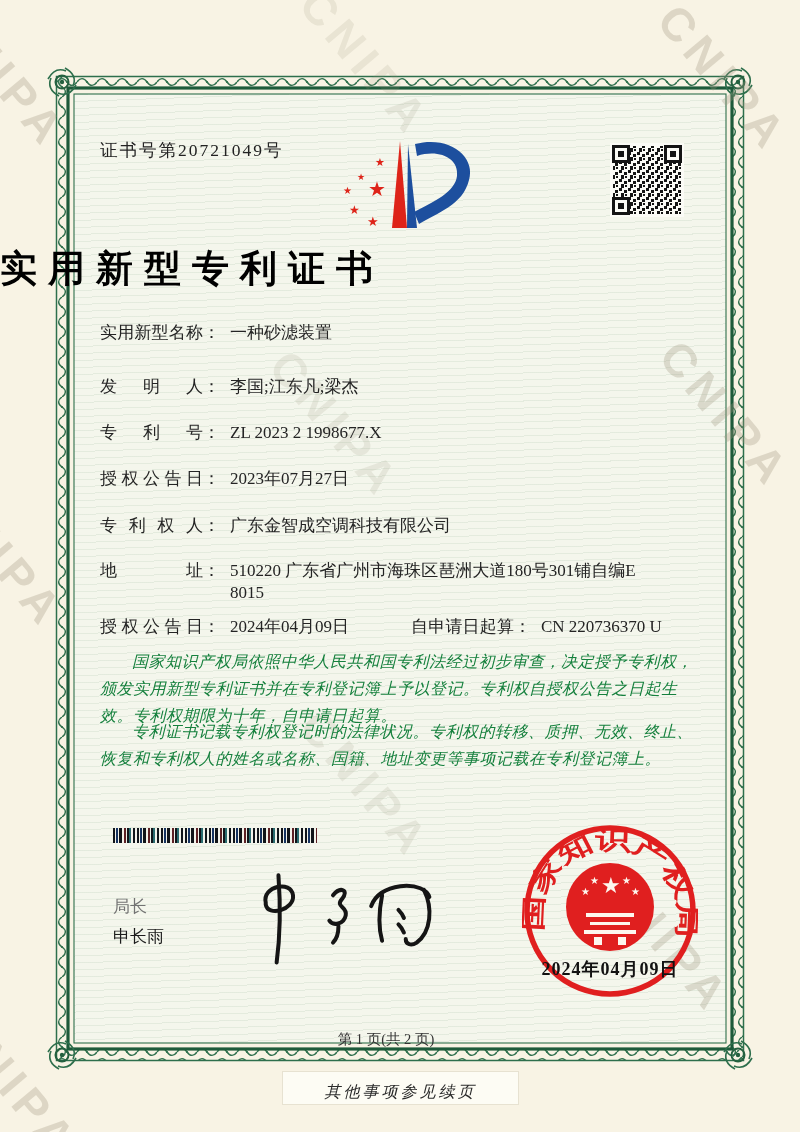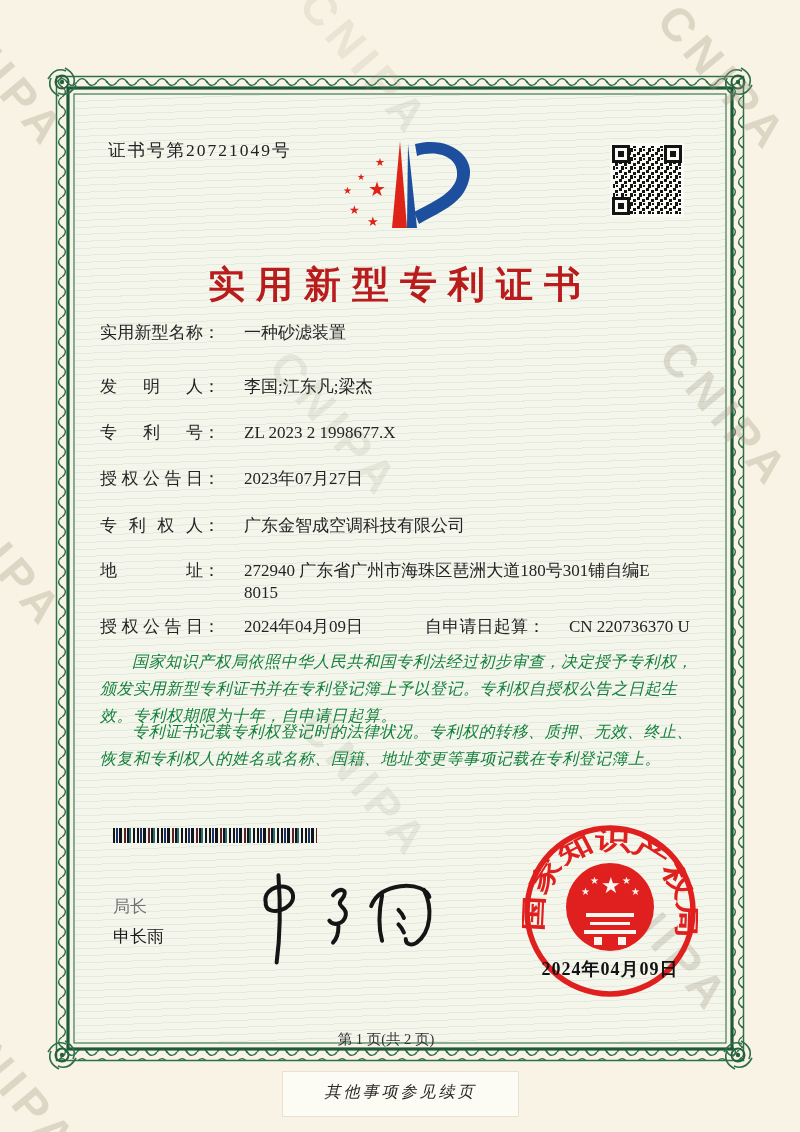--- a/index.html
+++ b/index.html
@@ -23,32 +23,32 @@
   .wm{
     z-index:3;pointer-events:none;
     font-family:"Liberation Sans","DejaVu Sans",sans-serif;
     font-weight:700;font-size:46px;letter-spacing:7px;
     color:rgba(158,150,126,0.30);
     transform-origin:left top;transform:rotate(50deg);
     white-space:nowrap;
   }
   .wm.faint{color:rgba(158,150,126,0.16);}
   .content{z-index:4;}
-  .cert-no{left:100px;top:138px;font-size:17.5px;letter-spacing:2px;color:#222;margin-left:8px;}
+  .cert-no{left:100px;top:138px;font-size:17.5px;letter-spacing:2px;color:#222;}
   .title{
-    left:0;top:260px;width:800px;text-align:center;
-    font-size:37px;font-weight:700;letter-spacing:11px;color:#b91c1c;
+    left:0;top:244px;width:800px;
+    font-size:37px;font-weight:700;letter-spacing:11px;color:#000000;
   }
   .row{left:100px;width:610px;font-size:17px;line-height:22px;color:#242424;}
   .f-label{
     display:inline-block;width:103px;text-align:justify;text-align-last:justify;
     vertical-align:top;
   }
   .colon{display:inline-block;vertical-align:top;}
-  .f-value{display:inline-block;margin-left:24px;vertical-align:top;max-width:480px;white-space:pre-line;}
+  .f-value{display:inline-block;margin-left:10px;vertical-align:top;max-width:480px;white-space:pre-line;}
   .pair2{margin-left:62px;}
   .para{
     left:100px;width:608px;font-size:16px;line-height:27px;
     text-indent:2em;font-style:italic;letter-spacing:0.5px;color:#15803d;
   }
   .barcode{
     left:113px;top:828px;width:204px;height:15px;
     background:repeating-linear-gradient(90deg,
       #11151a 0 2px, #f2f2ea 2px 3px,
       #15325f 3px 5px, #f2f2ea 5px 6px,
@@ -60,21 +60,21 @@
   .director-title{left:113px;top:895px;font-size:17px;font-family:"Liberation Sans","DejaVu Sans",sans-serif;color:#737373;}
   .director-name{left:113px;top:925px;font-size:17px;font-family:Liberation Serif, serif;color:#1c1c1c;}
   .sign-svg{left:228px;top:868px;}
   .seal{left:522px;top:823px;width:176px;height:176px;z-index:4;}
   .seal-date{
     left:522px;top:957px;width:176px;text-align:center;
     font-size:18px;font-weight:600;color:#121212;z-index:5;letter-spacing:1px;
   }
   .page-foot{left:0;top:1030px;width:772px;text-align:center;font-size:14.5px;color:#333;}
   .note-box{
-    left:283px;top:1072px;width:235px;height:44px;line-height:40px;
+    left:283px;top:1072px;width:235px;height:32px;line-height:40px;
     background:#fdfcf4;text-align:center;font-size:16px;font-style:italic;
     letter-spacing:3px;color:#2a2a2a;box-shadow:0 0 0 1px rgba(200,195,175,0.35);
   }
 </style>
 </head>
 <body>
 
 <div class="abs inner-paper"></div>
 
 <svg class="abs frame-svg" width="800" height="1132" viewBox="0 0 800 1132">
@@ -171,21 +171,21 @@
 <div class="abs content row" style="top:422px">
   <span class="f-label">专利号</span><span class="colon">：</span><span class="f-value">ZL 2023 2 1998677.X</span>
 </div>
 <div class="abs content row" style="top:468px">
   <span class="f-label">授权公告日</span><span class="colon">：</span><span class="f-value">2023年07月27日</span>
 </div>
 <div class="abs content row" style="top:515px">
   <span class="f-label">专利权人</span><span class="colon">：</span><span class="f-value">广东金智成空调科技有限公司</span>
 </div>
 <div class="abs content row" style="top:560px">
-  <span class="f-label">地址</span><span class="colon">：</span><span class="f-value">272940 广东省广州市海珠区琶洲大道180号301铺自编E
+  <span class="f-label">地址</span><span class="colon">：</span><span class="f-value">510220 广东省广州市海珠区琶洲大道180号301铺自编E
 8015</span>
 </div>
 <div class="abs content row" style="top:616px">
   <span class="f-label">授权公告日</span><span class="colon">：</span><span class="f-value">2024年04月09日</span><span class="pair2"><span class="f-label">自申请日起算</span><span class="colon">：</span><span class="f-value">CN 220736370 U</span></span>
 </div>
 
 <div class="abs content para" style="top:648px">国家知识产权局依照中华人民共和国专利法经过初步审查，决定授予专利权，颁发实用新型专利证书并在专利登记簿上予以登记。专利权自授权公告之日起生效。专利权期限为十年，自申请日起算。</div>
 <div class="abs content para" style="top:718px">专利证书记载专利权登记时的法律状况。专利权的转移、质押、无效、终止、恢复和专利权人的姓名或名称、国籍、地址变更等事项记载在专利登记簿上。</div>
 
 <div class="abs content barcode"></div>

